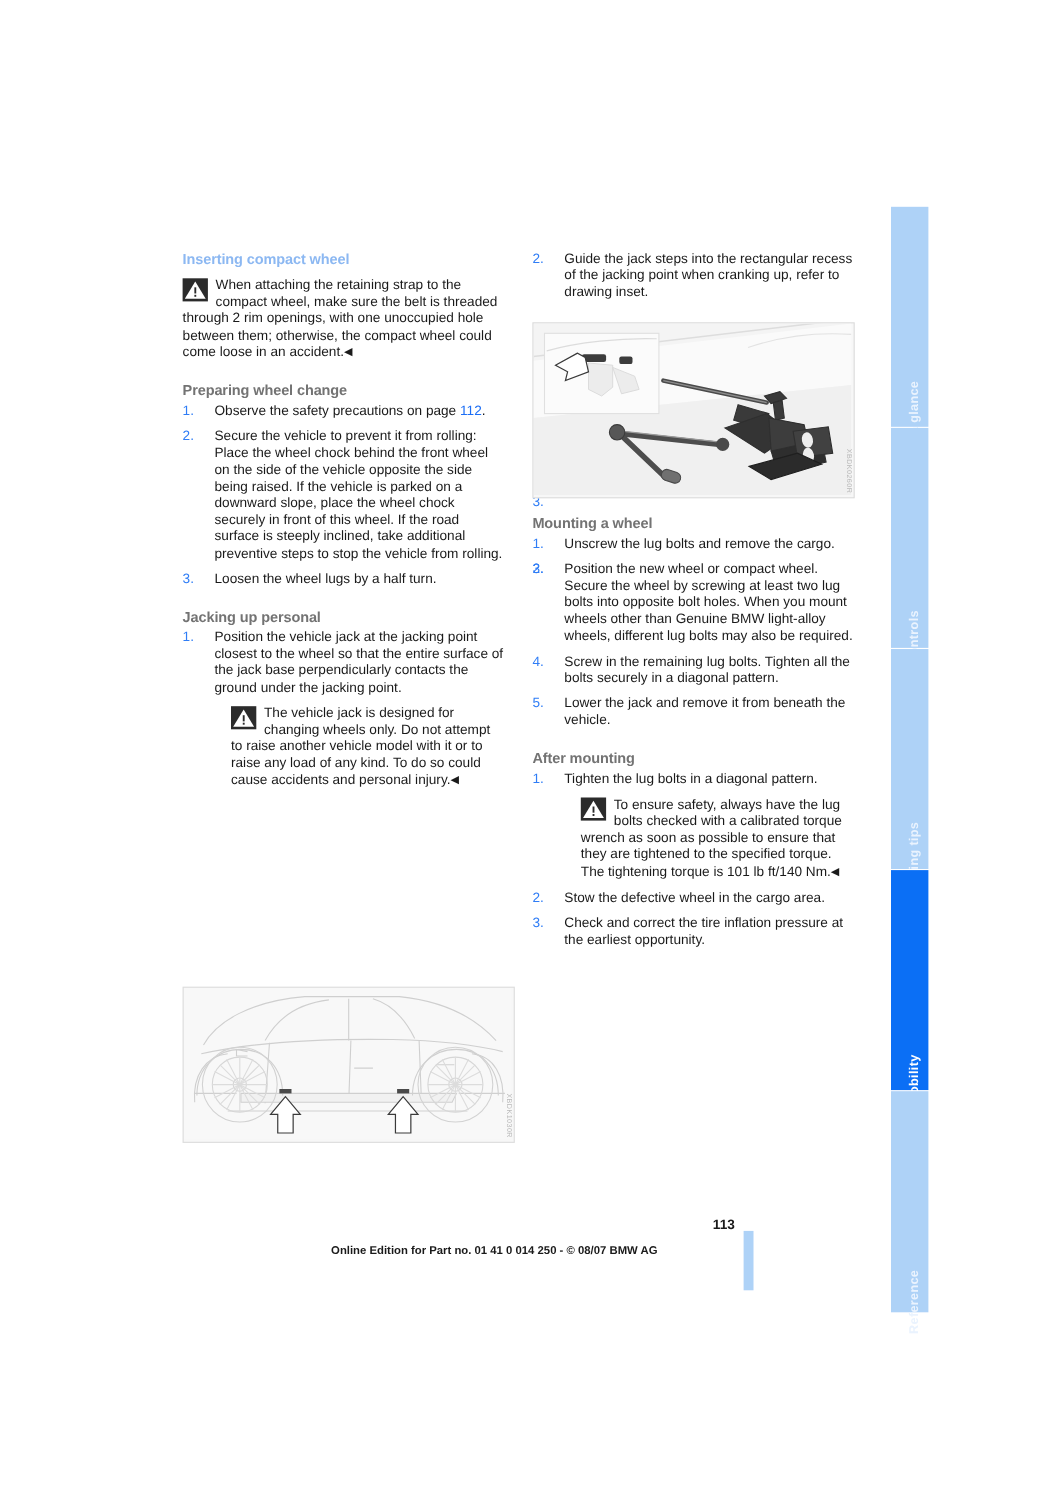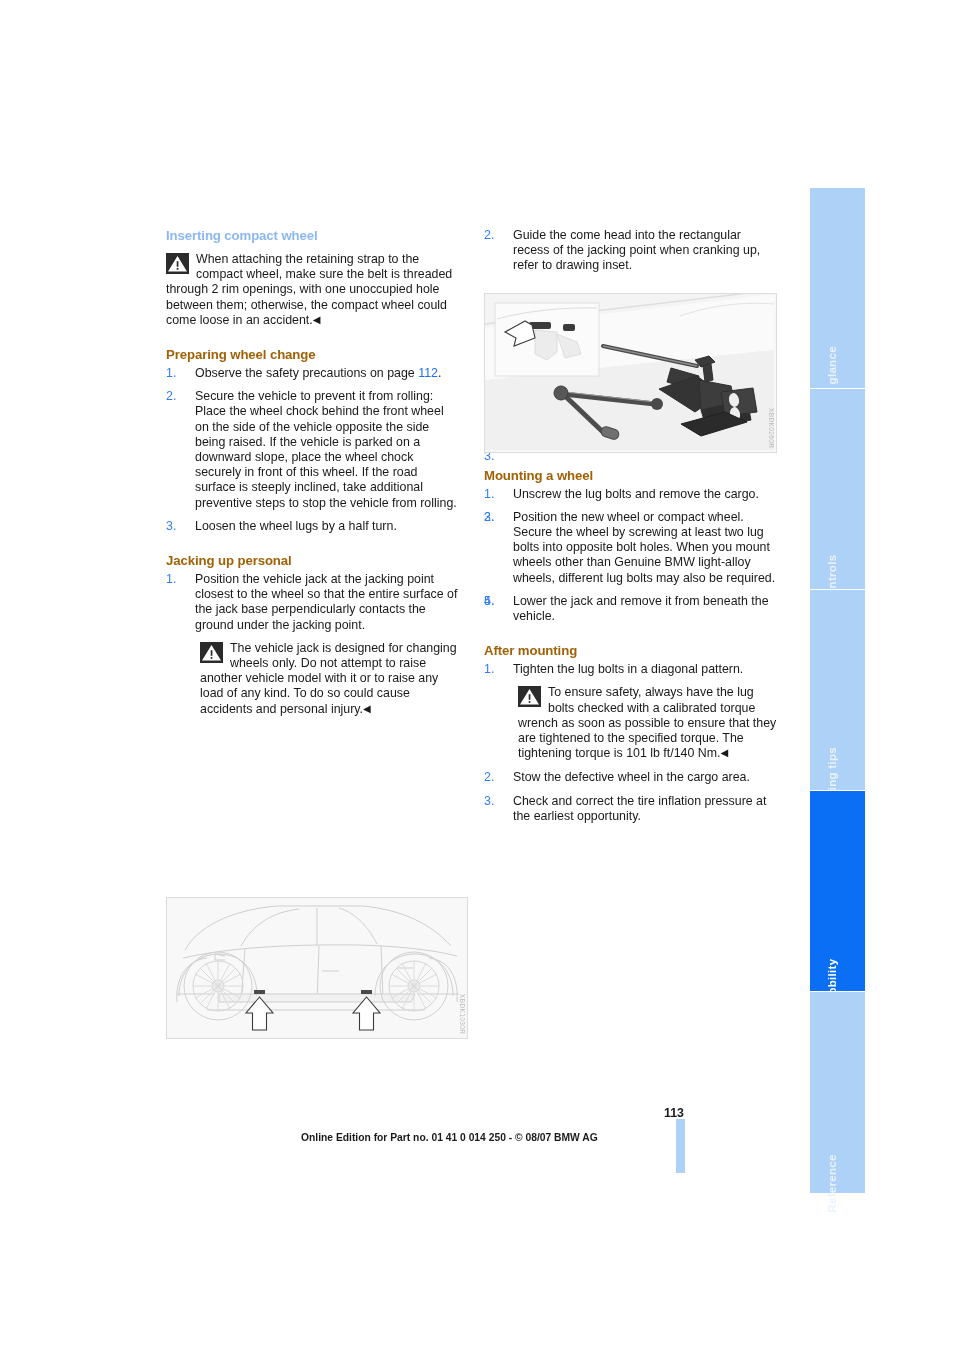--- a/index.html
+++ b/index.html
@@ -12,21 +12,21 @@
     height: 1350px;
     position: relative;
     font-family: "Liberation Sans", sans-serif;
     -webkit-font-smoothing: antialiased;
   }
 
   
   #page {
     position: absolute;
     left: 0; top: 0;
-    width: 954px; height: 1350px;
+    width: 844px; height: 1350px;
     overflow: hidden;
   }
 
   
   #chapter-tabs {
     position: absolute;
     left: 810px;
     top: 188px;
     width: 55px;
     height: 1005px;
@@ -61,21 +61,21 @@
     font-size: 12.4px;
     line-height: 15.2px;
     color: #1a1a1a;
   }
   #col-left  { left: 166px; top: 228px; }
   #col-right { left: 484px; top: 228px; }
 
   h2.sec {
     font-size: 13.2px;
     font-weight: bold;
-    color: #a16207;
+    color: #737373;
     margin: 0 0 3px 0;
     line-height: 16px;
     letter-spacing: -0.1px;
   }
   h2.sec.faded { color: #8cb8f2; }
   h2.sec.spaced { margin-top: 19px; }
 
   p.para {
     margin: 0 0 9px 0;
   }
@@ -111,21 +111,21 @@
     width: 23px;
     height: 21px;
     margin: 1px 7px 0 0;
     background: #2b2b2b;
     position: relative;
   }
   .note .warn-icon svg { display:block; }
   .note .note-text { }
   .note::after { content: ""; display: block; clear: both; }
 
-  .note.indented { margin-left: 34px; }
+  .note.indented { margin-left: 44px; }
 
   .endmark {
     display: inline-block;
     font-size: 10px;
     line-height: 10px;
     vertical-align: 1px;
     letter-spacing: 0;
   }
 
   a.xref { color: #1c6ef5; text-decoration: none; }
@@ -161,21 +161,20 @@
     letter-spacing: 0.4px;
     white-space: nowrap;
   }
   #page-number {
     position: absolute;
     left: 648px;
     top: 1106px;
     font-size: 12.4px;
     font-weight: bold;
     color: #1a1a1a;
-    margin-left: 16px;
   }
   #footer-line {
     position: absolute;
     left: 301px;
     top: 1132px;
     font-size: 10.3px;
     font-weight: bold;
     color: #1a1a1a;
     white-space: nowrap;
   }
@@ -320,21 +319,21 @@
         <path d="M199.5 99 L186 115 L192.5 115 L192.5 132 L206.5 132 L206.5 115 L213 115 Z"></path>
       </g>
     </svg>
     <span class="fig-code">XBDK1030R</span>
   </div>
 
   <div class="col" id="col-right">
     <ol class="steps">
       <li>
         <span class="num">2.</span>
-        <span>Guide the come head into the rectangular recess of the jacking point when cranking up, refer to drawing inset.</span>
+        <span>Guide the jack steps into the rectangular recess of the jacking point when cranking up, refer to drawing inset.</span>
       </li>
     </ol>
 
     <div style="height:175px;"></div>
 
     <ol class="steps">
       <li>
         <span class="num">3.</span>
       </li>
     </ol>
@@ -348,20 +347,21 @@
       </li>
       <li>
         <span class="num">2.</span>
       </li>
       <li>
         <span class="num">3.</span>
         <span>Position the new wheel or compact wheel. Secure the wheel by screwing at least two lug bolts into opposite bolt holes. When you mount wheels other than Genuine BMW light-alloy wheels, different lug bolts may also be required.</span>
       </li>
       <li>
         <span class="num">4.</span>
+        <span>Screw in the remaining lug bolts. Tighten all the bolts securely in a diagonal pattern.</span>
       </li>
       <li>
         <span class="num">5.</span>
         <span>Lower the jack and remove it from beneath the vehicle.</span>
       </li>
     </ol>
 
     <h2 class="sec spaced">After mounting</h2>
 
     <ol class="steps">

